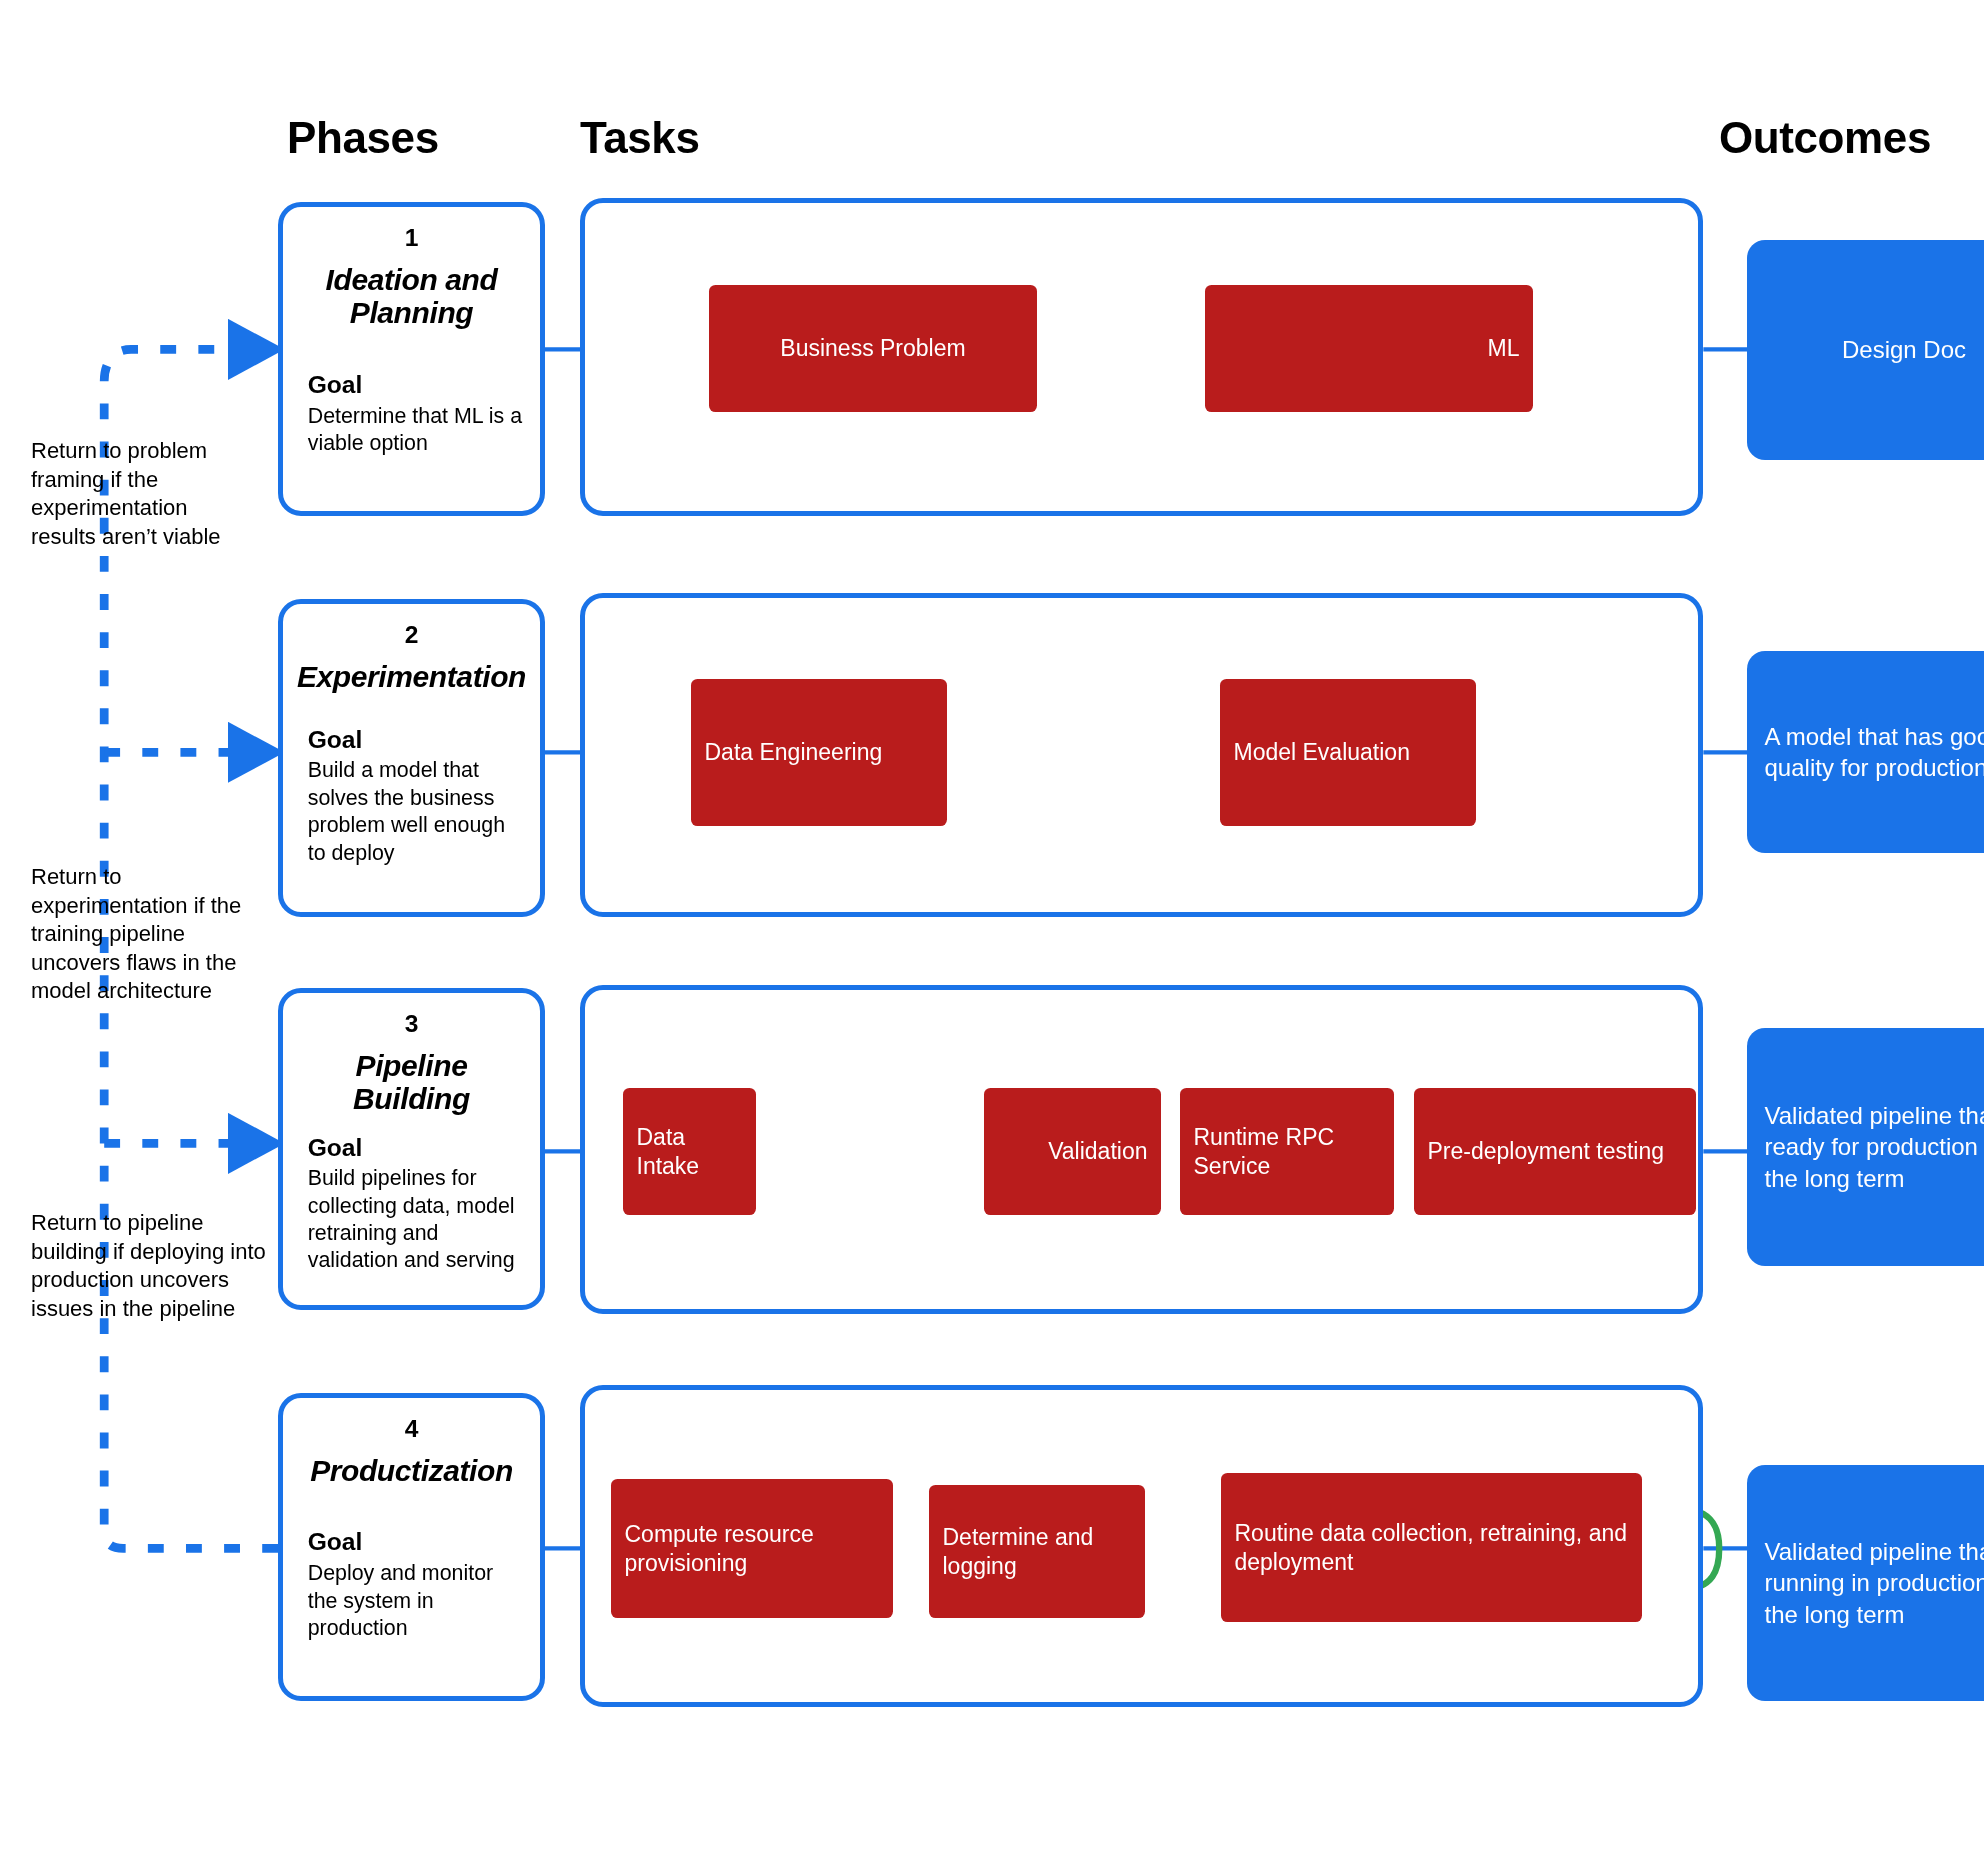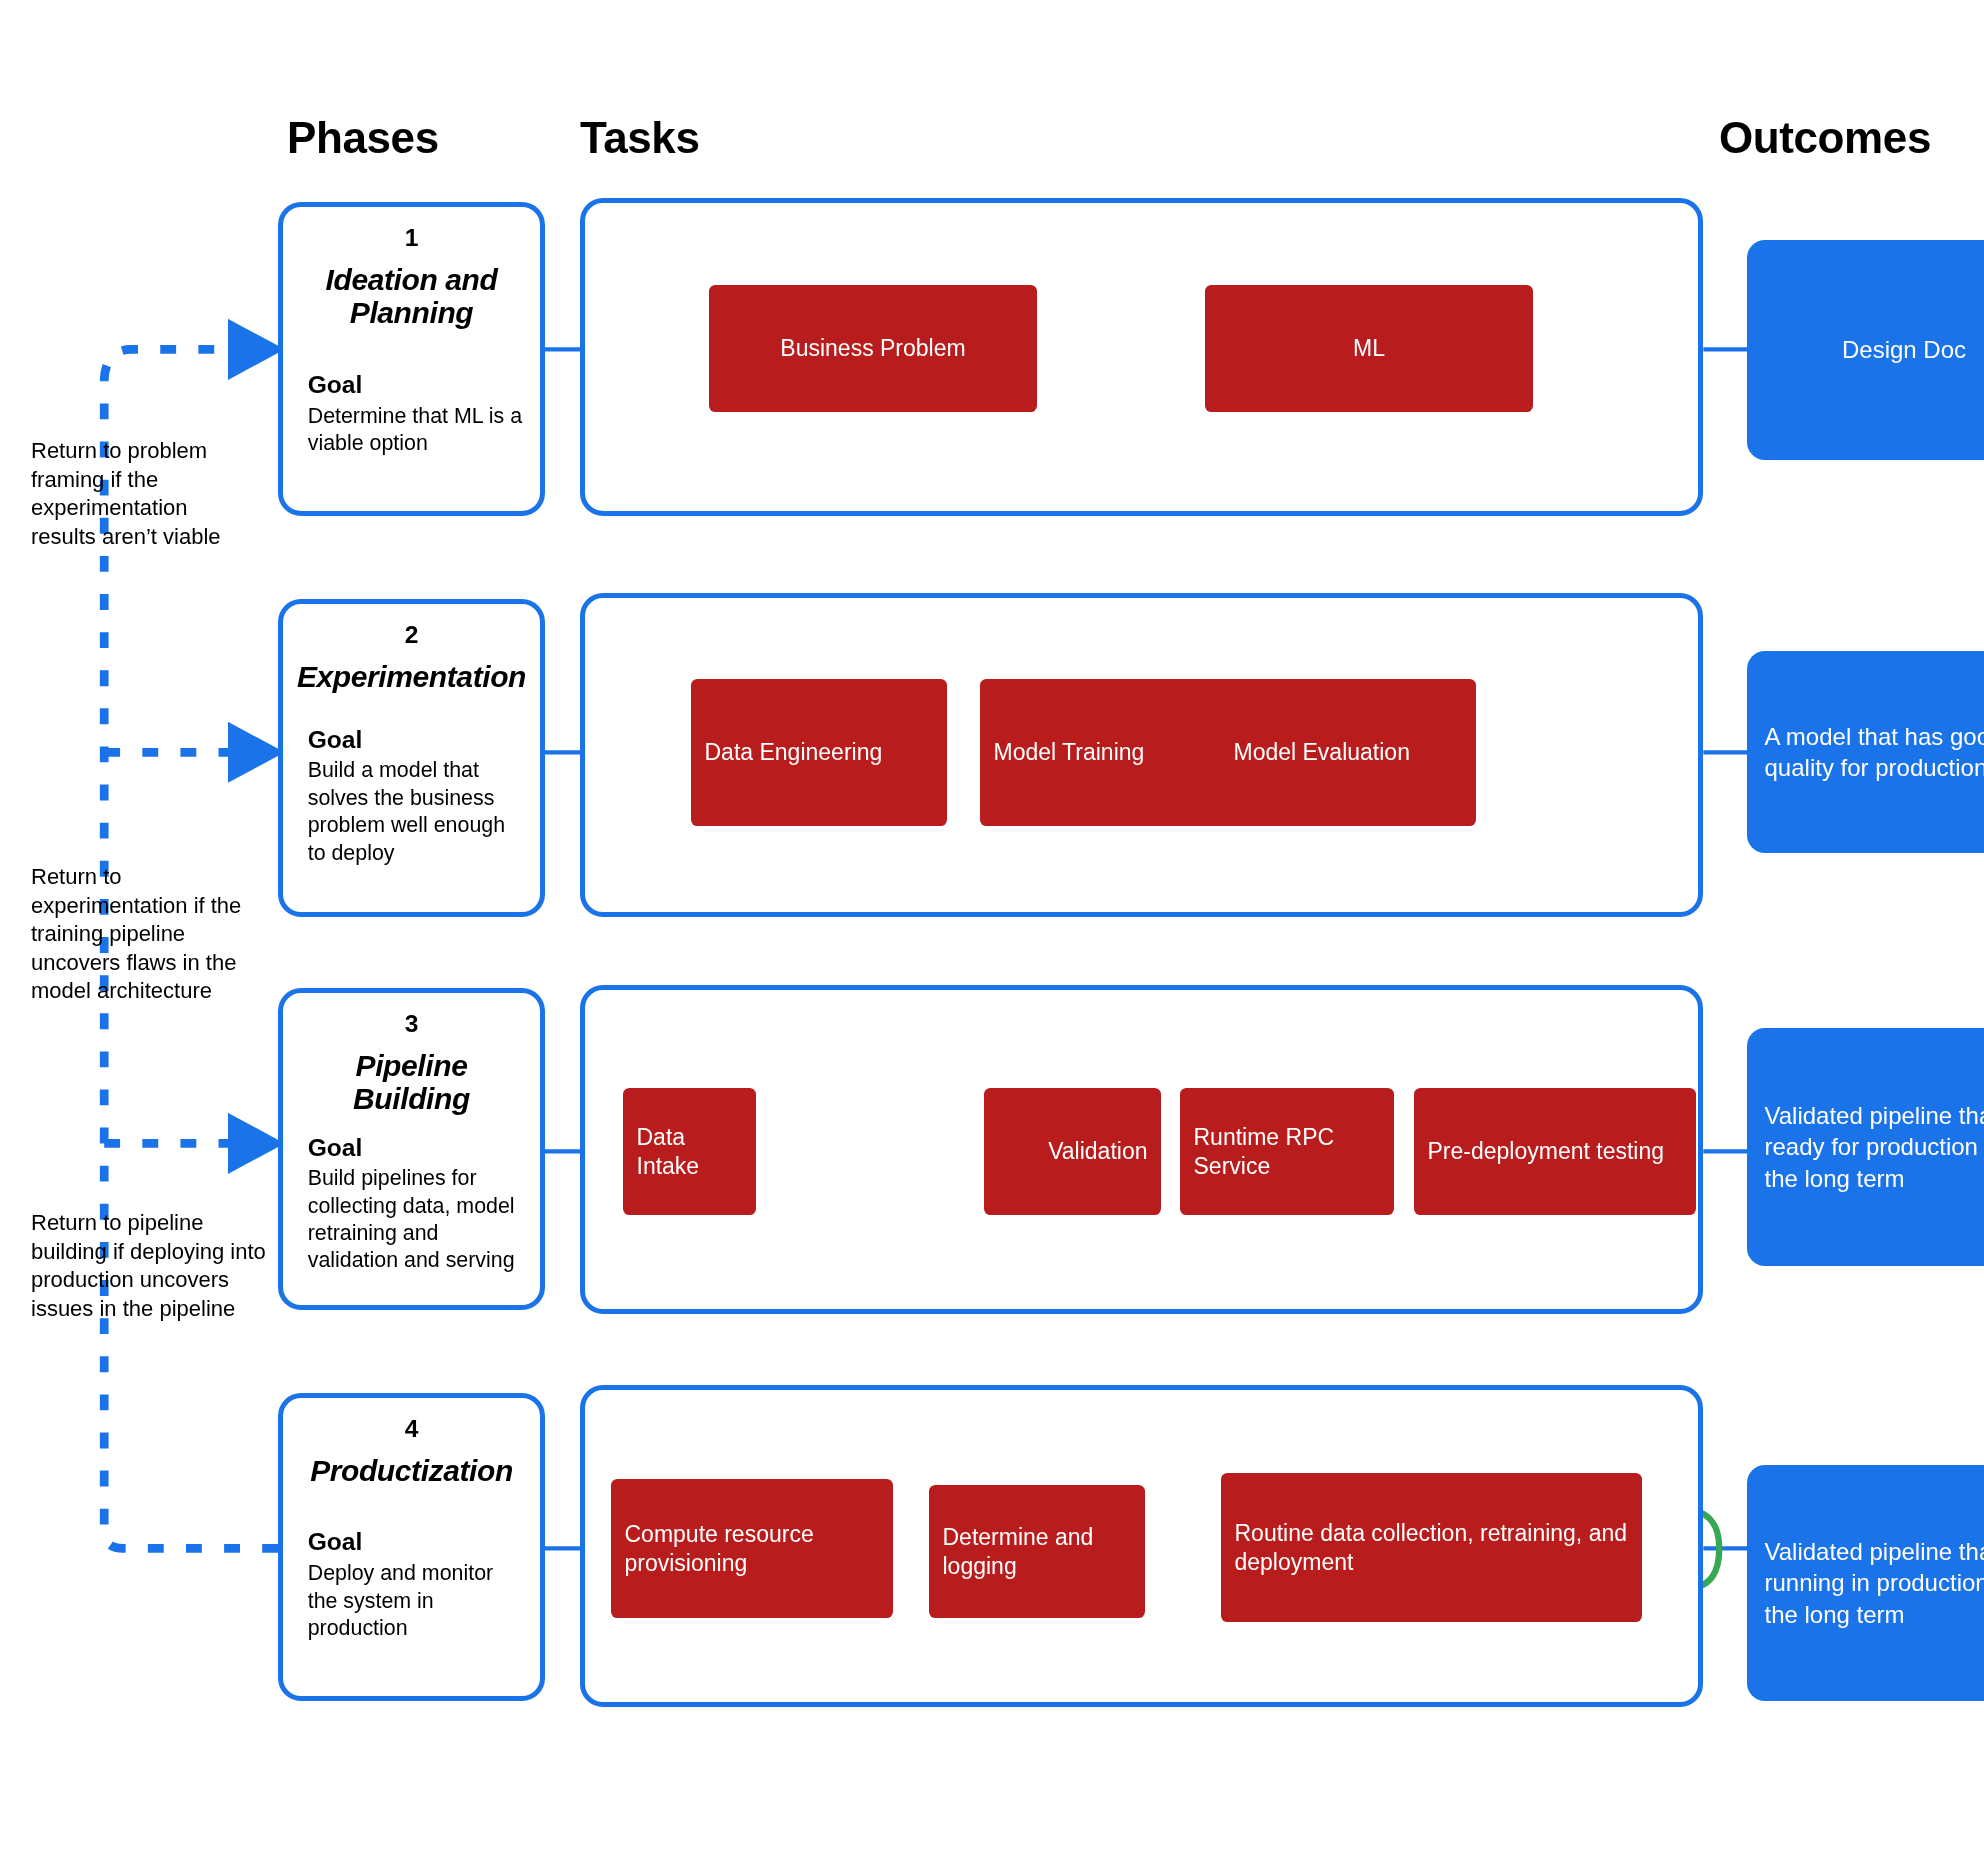--- a/index.html
+++ b/index.html
@@ -121,21 +121,21 @@
       <div class="goal-label">Goal</div>
       <div class="goal-text">Determine that ML is a viable option</div>
     </div>
   </div>
 
   <div class="tasks-card" style="left:580px;top:198px;width:1123px;height:318px;"></div>
 
   <div class="task-box" style="left:709px;top:285px;width:328px;height:127px;justify-content:center;">
     <span>Business Problem</span>
   </div>
-  <div class="task-box" style="left:1205px;top:285px;width:328px;height:127px;justify-content:center;">
+  <div class="task-box" style="left:1205px;top:285px;width:328px;height:127px;justify-content:flex-end;">
     <span>ML</span>
   </div>
 
   <div class="outcome-box" style="left:1747px;top:240px;width:314px;height:220px;justify-content:center;">
     <span>Design Doc</span>
   </div>
 
   <div class="phase-card" style="left:278px;top:599px;width:267px;height:318px;">
     <div class="phase-num">2</div>
     <div class="phase-title">Experimentation</div>
@@ -143,23 +143,20 @@
       <div class="goal-label">Goal</div>
       <div class="goal-text">Build a model that solves the business problem well enough to deploy</div>
     </div>
   </div>
 
   <div class="tasks-card" style="left:580px;top:593px;width:1123px;height:324px;"></div>
 
   <div class="task-box" style="left:691px;top:679px;width:256px;height:147px;">
     <span>Data Engineering</span>
   </div>
-  <div class="task-box" style="left:980px;top:679px;width:256px;height:147px;">
-    <span>Model Training</span>
-  </div>
   <div class="task-box" style="left:1220px;top:679px;width:256px;height:147px;">
     <span>Model Evaluation</span>
   </div>
 
   <div class="outcome-box" style="left:1747px;top:651px;width:314px;height:202px;">
     <span>A model that has good quality for production</span>
   </div>
 
   <div class="phase-card" style="left:278px;top:988px;width:267px;height:322px;">
     <div class="phase-num">3</div>

